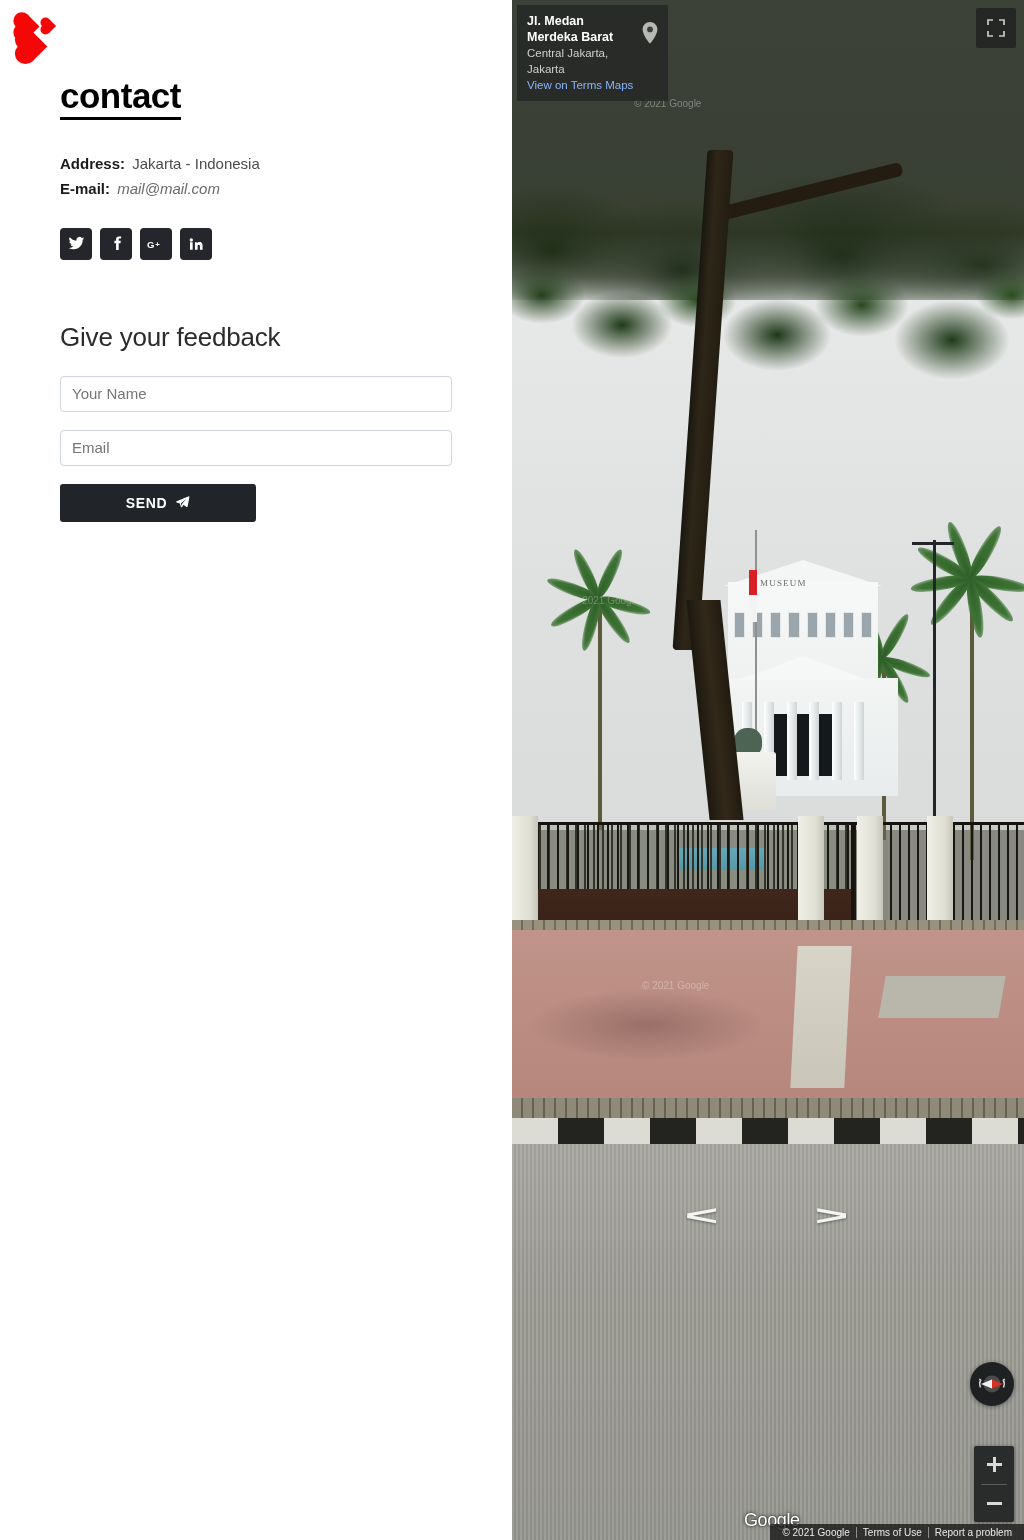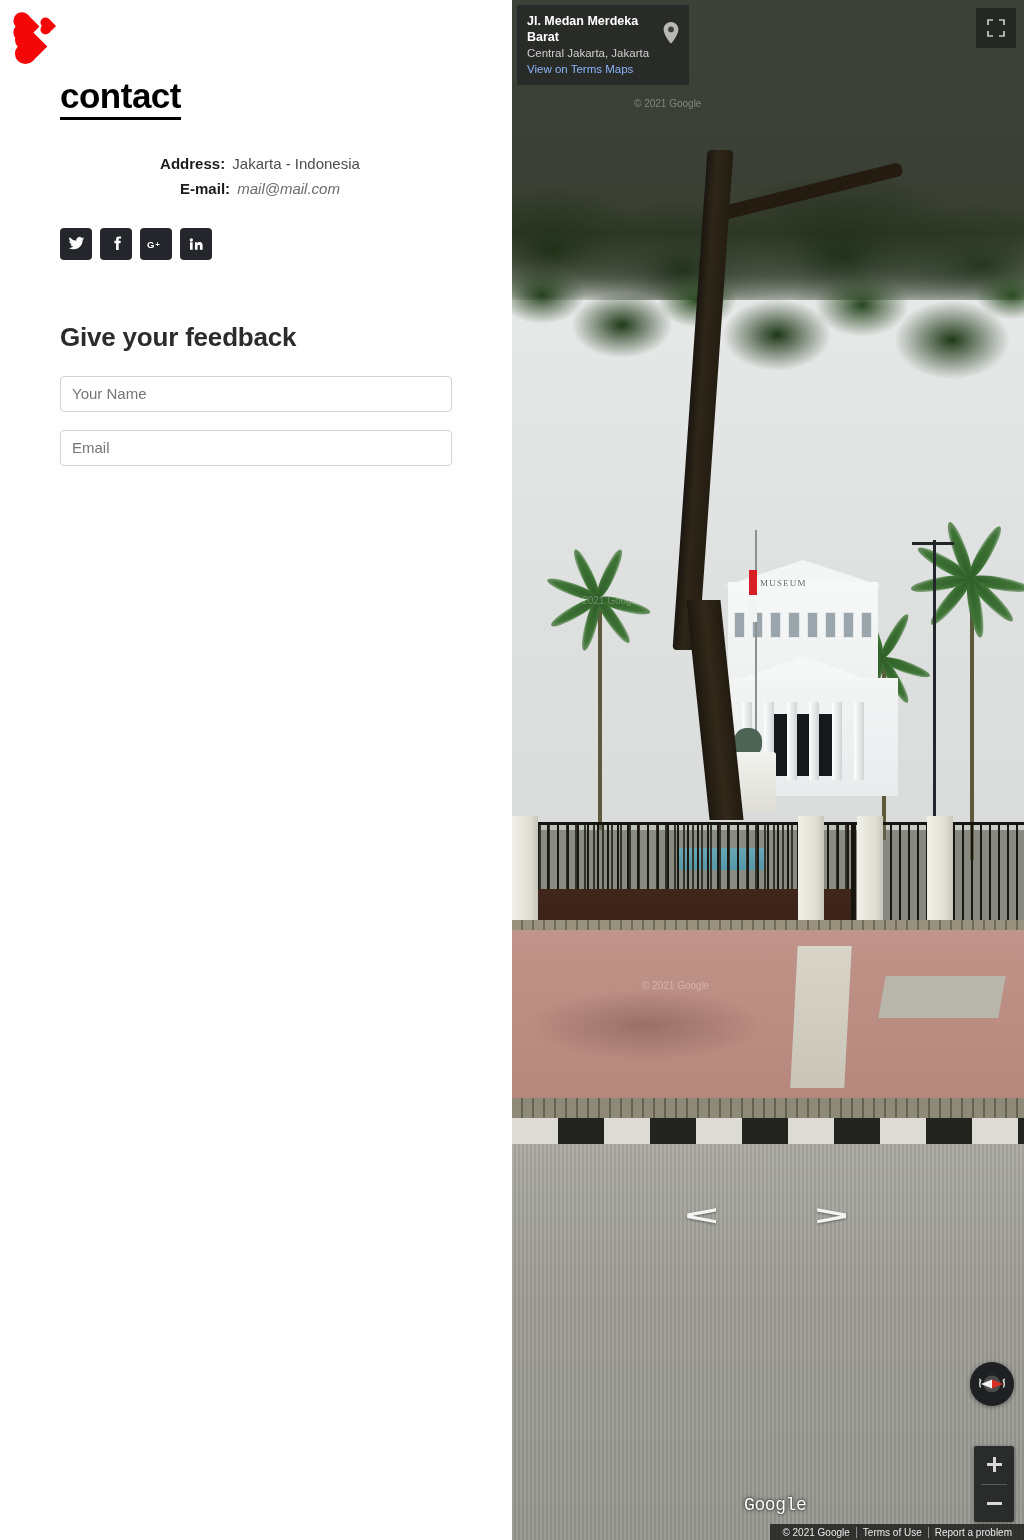--- a/index.html
+++ b/index.html
@@ -61,40 +61,39 @@
     line-height: 1.05;
   }
 
   .info-list { margin: 0; padding: 0; }
   .info-row {
     font-size: 15px;
     line-height: 24px;
     color: #4c4c4c;
     margin: 0 0 1px 0;
     white-space: nowrap;
-    text-align: center;
   }
   .info-label { font-weight: bold; color: #1b1b1b; }
   .info-value { color: #4c4c4c; margin-left: 3px; }
   .info-value.email { font-style: italic; color: #6b6b6b; }
 
   .socials { margin-top: 27px; display: flex; gap: 8px; }
   .social-btn {
     width: 32px; height: 32px;
     background: #24262b;
     border-radius: 4px;
     display: flex; align-items: center; justify-content: center;
     cursor: pointer;
     color: #ffffff;
   }
   .social-btn svg { display: block; }
 
   .feedback-title {
     font-size: 26px;
-    font-weight: bold;
+    font-weight: normal;
     color: #2b2b2b;
     margin: 62px 0 23px 0;
     letter-spacing: -0.2px;
   }
 
   .field {
     display: block;
     width: 392px;
     height: 36px;
     border: 1px solid #ced4da;
@@ -366,21 +365,21 @@
     cursor: pointer;
     font-family: "Liberation Sans", sans-serif;
     transform: scaleY(0.62) scaleX(1.25);
   }
   .chev-left { left: 176px; top: 6px; }
   .chev-right { left: 306px; top: 6px; }
 
   
   .addr-card {
     position: absolute; left: 5px; top: 5px;
-    width: 172px; min-height: 60px;
+    width: 151px; min-height: 60px;
     background: rgba(38,40,38,0.88);
     color: #ffffff;
     padding: 8px 10px 8px 10px;
     display: flex; align-items: flex-start; justify-content: space-between;
     cursor: pointer;
   }
   .addr-text { flex: 1; }
   .addr-title { font-size: 12.5px; font-weight: bold; line-height: 16px; }
   .addr-sub { font-size: 11.5px; color: #cfcfcf; line-height: 16px; }
   .addr-link { font-size: 11.5px; color: #8ab4f8; line-height: 16px; cursor: pointer; }
@@ -432,23 +431,23 @@
     box-shadow: 0 1px 4px rgba(0,0,0,0.4);
   }
   .zoom-ctl > div {
     flex: 1; display: flex; align-items: center; justify-content: center;
     color: #d9d9d9; cursor: pointer;
   }
   .zoom-ctl .sep { flex: 0 0 1px; background: #5a5c5b; margin: 0 7px; }
 
   
   .g-logo {
-    position: absolute; left: 232px; bottom: 25px;
+    position: absolute; left: 232px; bottom: 9px;
     font-size: 18px; color: #ffffff;
-    font-family: Liberation Mono, monospace;
+    font-family: Liberation Sans, sans-serif;
     letter-spacing: -0.4px;
     text-shadow: 0 0 2px rgba(0,0,0,0.85), 0 0 4px rgba(0,0,0,0.6);
   }
 
   
   .attrib {
     position: absolute; right: 0; bottom: 0;
     height: 16px;
     background: rgba(20,22,20,0.78);
     display: flex; align-items: center;
@@ -510,20 +509,26 @@
             <path d="M4.98 3.5a2.5 2.5 0 1 1 0 5 2.5 2.5 0 0 1 0-5zM3 9.5h4v11H3v-11zM9.5 9.5h3.8v1.5h.05a4.2 4.2 0 0 1 3.77-2.07c4.03 0 4.78 2.65 4.78 6.1v5.47h-4v-4.85c0-1.16-.02-2.65-1.62-2.65-1.62 0-1.87 1.26-1.87 2.56v4.94h-4v-11z"></path>
           </svg>
         </div>
       </div>
 
       <h2 class="feedback-title">Give your feedback</h2>
 
       <form>
         <input class="field" type="text" placeholder="Your Name" style="">
         <input class="field" type="email" placeholder="Email" style="">
+        <button class="send-btn" type="submit">
+          <span>SEND</span>
+          <svg width="15" height="15" viewBox="0 0 24 24" fill="#fff">
+            <path d="M22 2L2.6 10.1c-.9.4-.8 1.6.1 1.9l5 1.6 1.7 5.3c.3.9 1.5 1 2 .2l2.3-3.5 4.6 3.4c.7.5 1.7.1 1.9-.7L23 3.2c.2-.9-.6-1.6-1-1.2zM9.3 13.6l8.9-7.7-7 8.4v3.1l-1.9-3.8z"></path>
+          </svg>
+        </button>
       </form>
 
     </div>
   </div>
 
   <div class="map-panel">
 
     <div class="scene">
       <div class="sky"></div>
 

